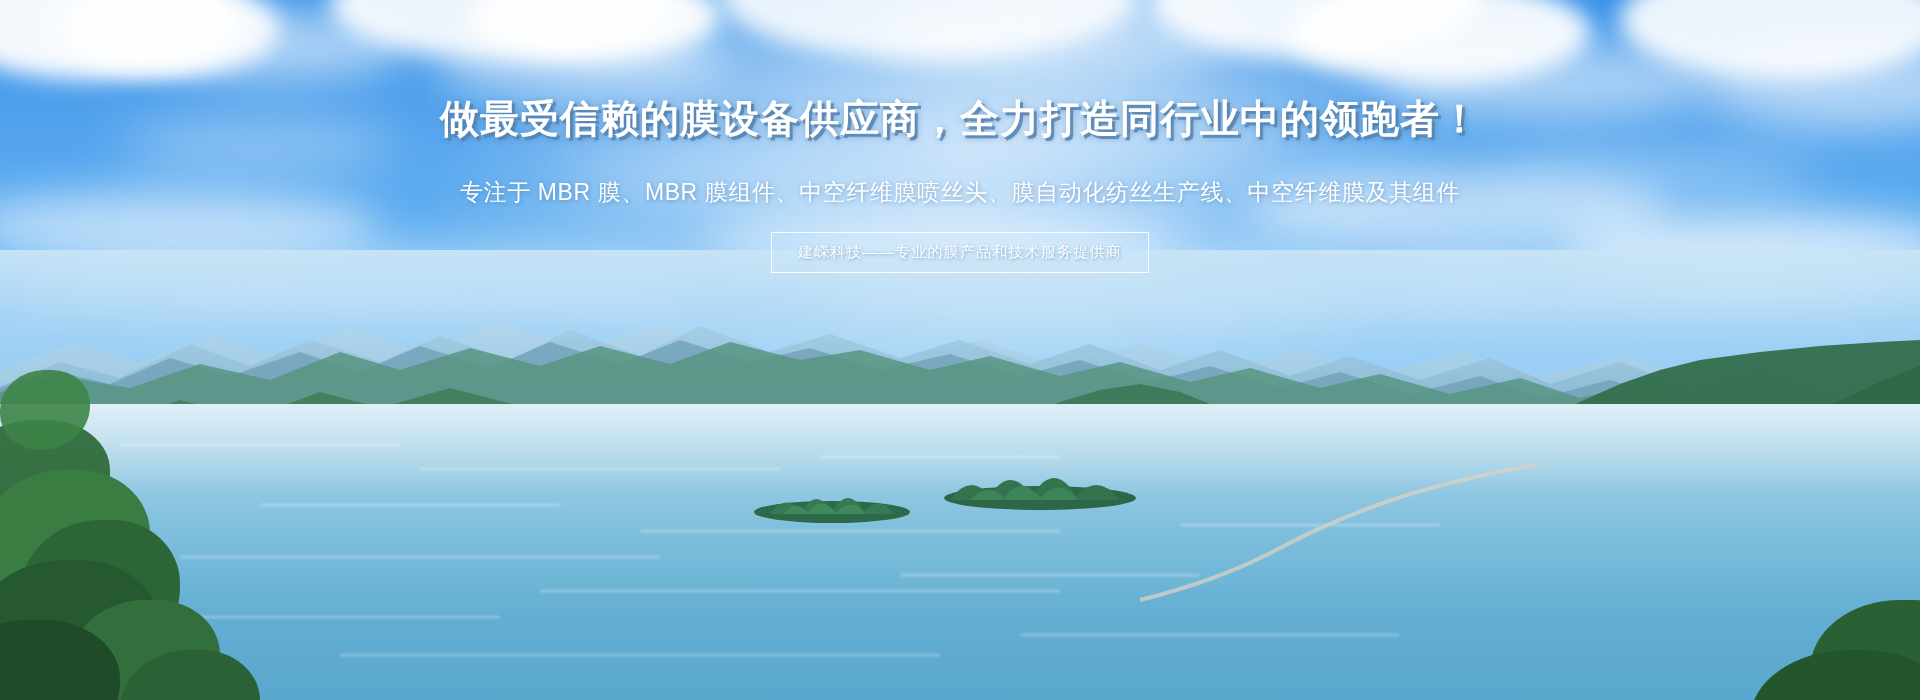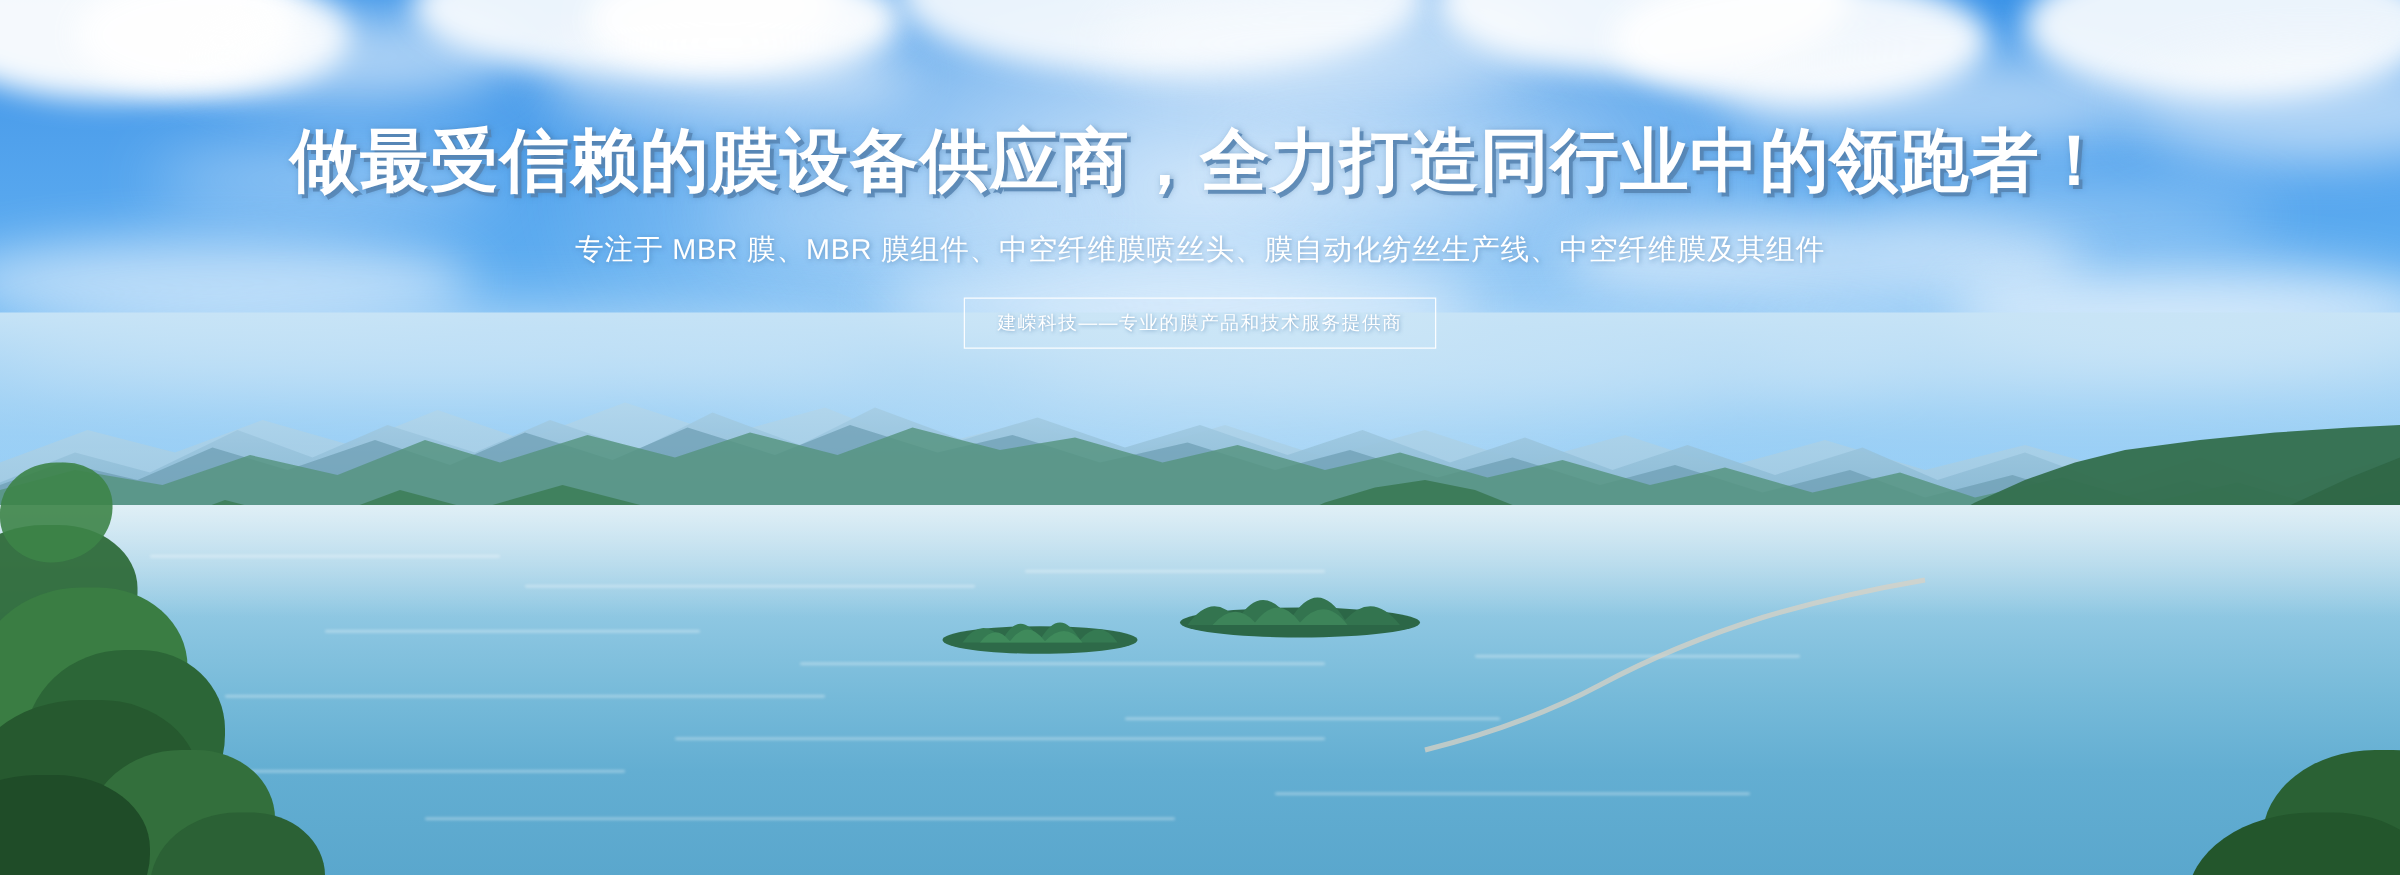--- a/index.html
+++ b/index.html
@@ -73,32 +73,32 @@
 
   
   .copy{
     position:absolute;left:0;right:0;top:0;
     text-align:center;
     z-index:40;
   }
   .headline{
     margin:0;
     padding-top:96px;
-    font-size:55px;
+    font-size:39px;
     line-height:1.18;
     font-weight:bold;
     color:#ffffff;
     letter-spacing:1px;
     text-shadow:
       3px 3px 0 rgba(86,132,178,.85),
       2px 2px 6px rgba(50,95,140,.55);
     white-space:nowrap;
   }
   .subline{
-    margin:4px;
+    margin:16px;
     padding-top:17px;
     font-size:23px;
     line-height:1.5;
     color:#ffffff;
     letter-spacing:.6px;
     text-shadow:1px 1px 4px rgba(60,110,160,.55);
     white-space:nowrap;
     text-align:center;
   }
   .tagwrap{

